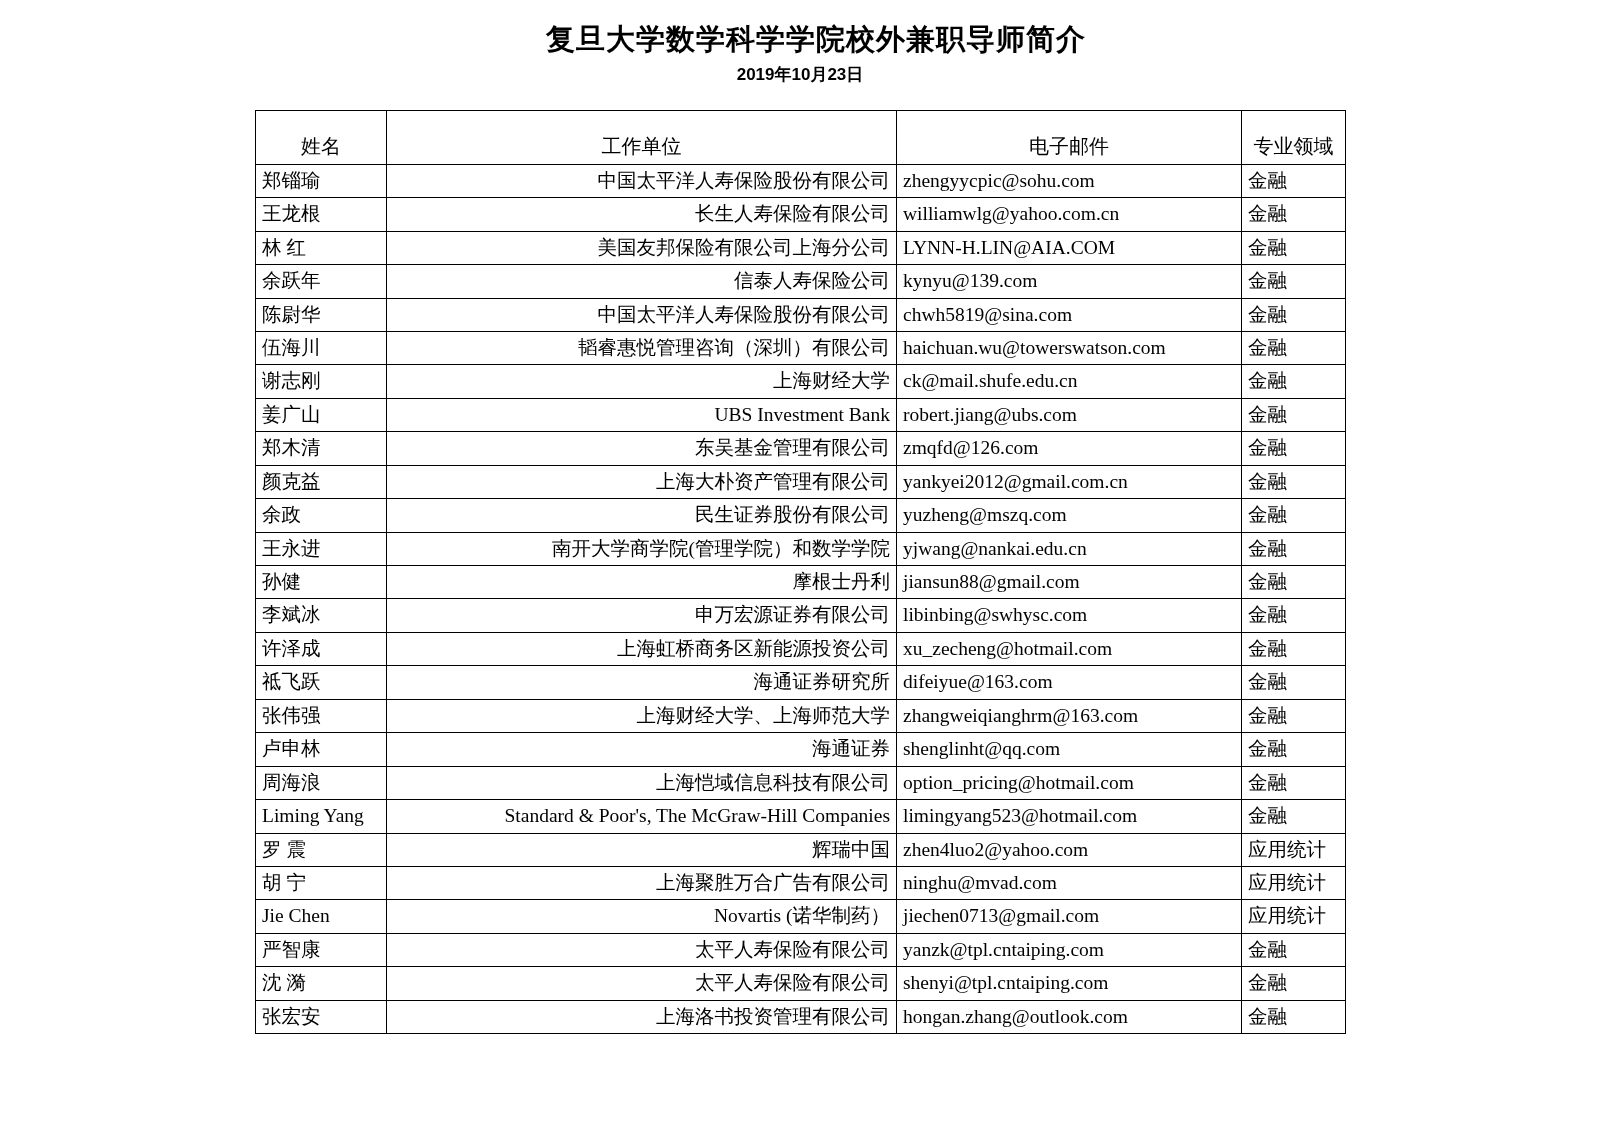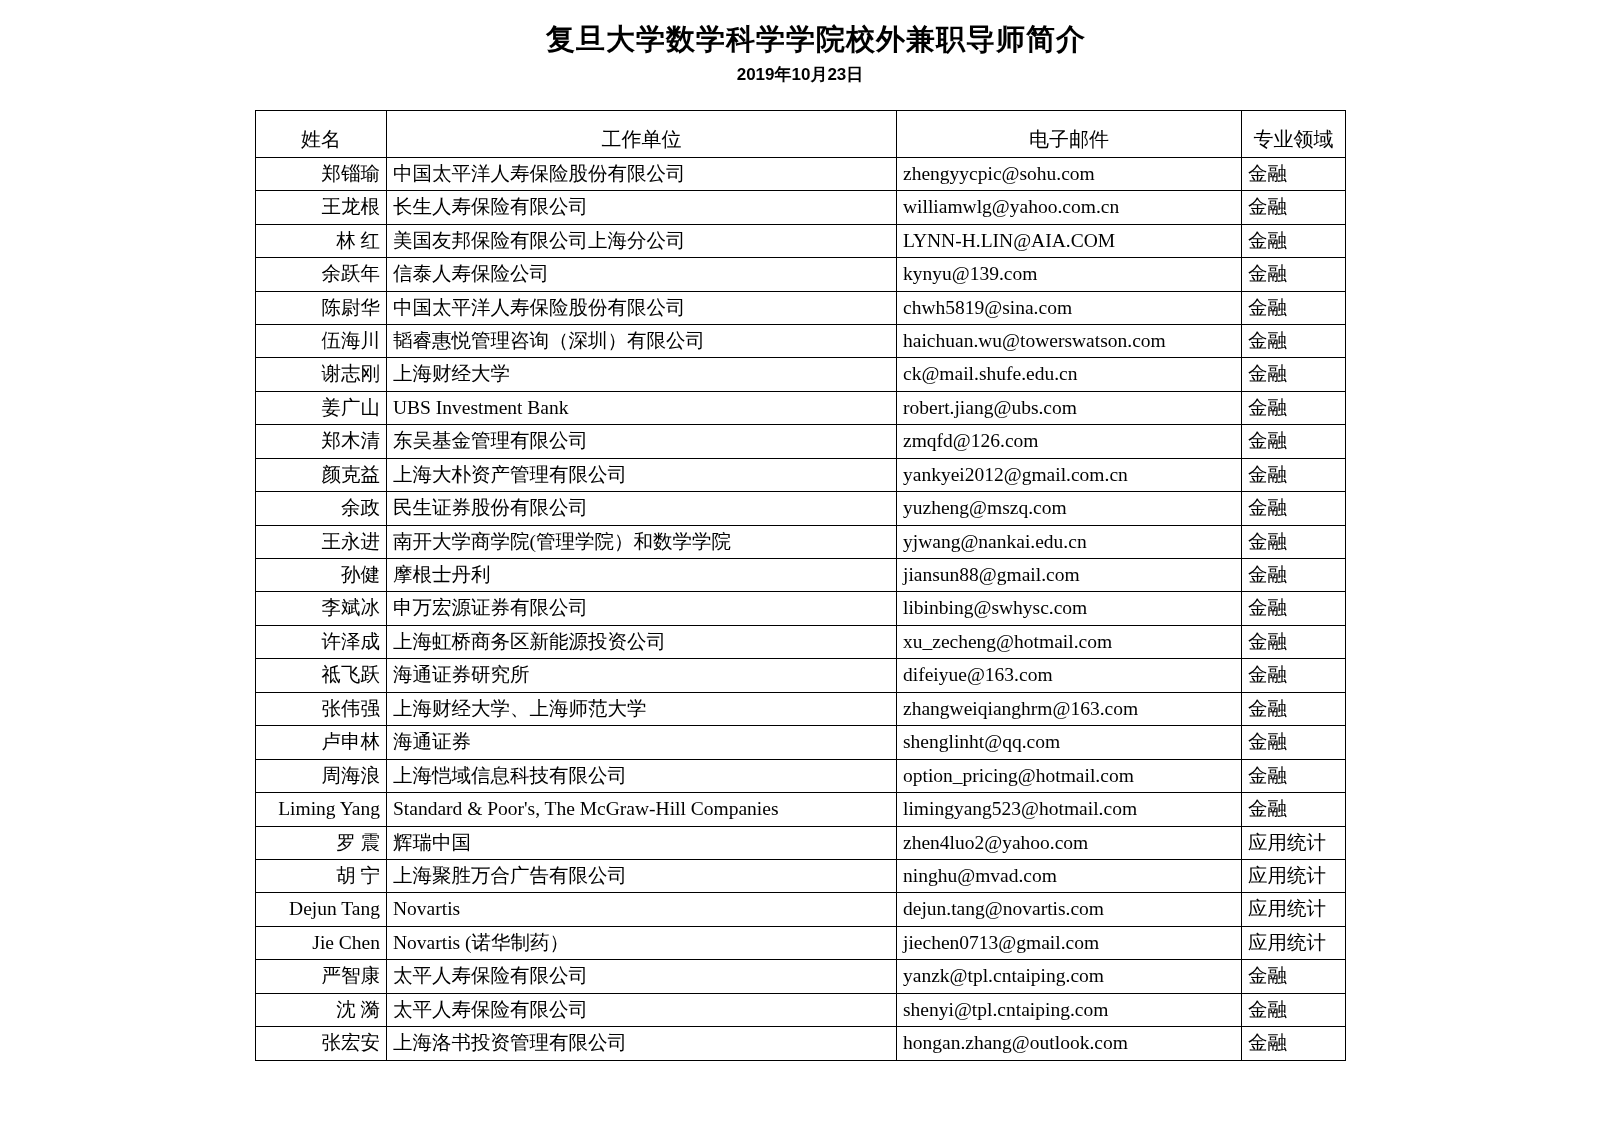--- a/index.html
+++ b/index.html
@@ -54,30 +54,30 @@
     line-height: 1.1;
     padding: 5px 6px 6px 6px;
     vertical-align: middle;
     white-space: nowrap;
     overflow: hidden;
   }
   table.roster thead th {
     text-align: center;
     font-weight: normal;
     font-size: 20px;
-    padding-top: 17px;
+    padding-top: 24px;
     padding-bottom: 7px;
   }
   col.c-name { width: 131px; }
   col.c-org  { width: 510px; }
   col.c-mail { width: 345px; }
   col.c-field{ width: 104px; }
 
-  td.name  { text-align: right; }
-  td.org   { text-align: left; padding-left: 8px; }
+  td.name  { text-align: left; }
+  td.org   { text-align: right; padding-left: 8px; }
   td.mail  { text-align: left; padding-left: 8px; }
   td.field { text-align: left; }
 
   
   td.name, td.field { font-family: "Liberation Serif", serif; }
 </style>
 </head>
 <body>
 
 <div class="page">
@@ -228,26 +228,20 @@
             <td class="mail">zhen4luo2@yahoo.com</td>
             <td class="field">应用统计</td>
           </tr>
           <tr>
             <td class="name">胡 宁</td>
             <td class="org">上海聚胜万合广告有限公司</td>
             <td class="mail">ninghu@mvad.com</td>
             <td class="field">应用统计</td>
           </tr>
           <tr>
-            <td class="name">Dejun Tang</td>
-            <td class="org">Novartis</td>
-            <td class="mail">dejun.tang@novartis.com</td>
-            <td class="field">应用统计</td>
-          </tr>
-          <tr>
             <td class="name">Jie Chen</td>
             <td class="org">Novartis (诺华制药）</td>
             <td class="mail">jiechen0713@gmail.com</td>
             <td class="field">应用统计</td>
           </tr>
           <tr>
             <td class="name">严智康</td>
             <td class="org">太平人寿保险有限公司</td>
             <td class="mail">yanzk@tpl.cntaiping.com</td>
             <td class="field">金融</td>

